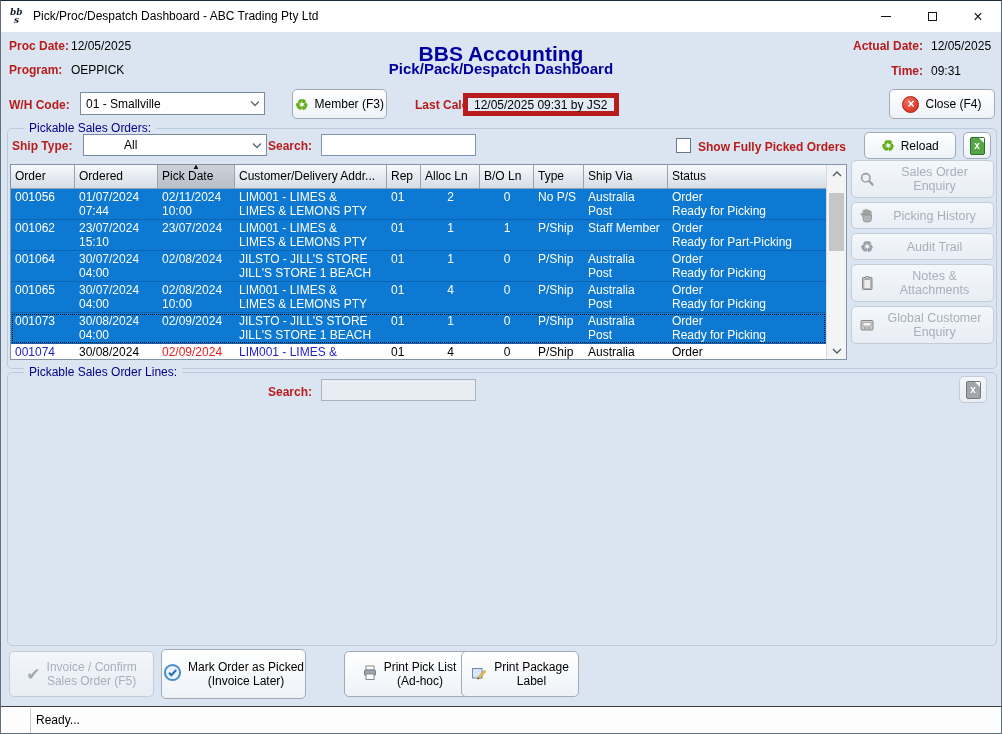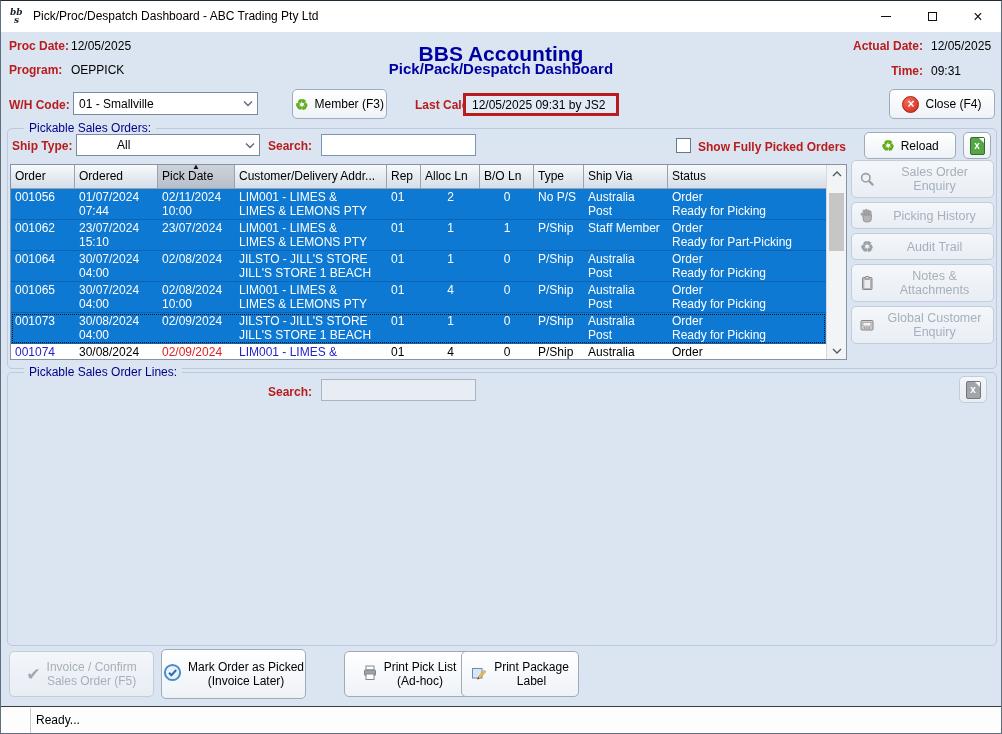--- a/index.html
+++ b/index.html
@@ -27,26 +27,26 @@
   .app-subtitle { position:absolute; left:0; right:0; top:59px; text-align:center;
     font-size:15px; font-weight:bold; color:#0000a0; }
   
   .btn { position:absolute; display:flex; align-items:center; justify-content:center; gap:6px;
     background:linear-gradient(#ffffff,#eef2f7); border:1px solid #9fabb9; border-radius:5px;
     font-size:12px; color:#000; cursor:default; text-align:center; }
   .btn.disabled { background:linear-gradient(#f3f6fa,#e8edf4); border-color:#c3cdd9; color:#a6b0ba; }
   .btn .two { line-height:14px; }
   
   .combo { position:absolute; background:#fff; border:1px solid #7a8aa0; display:flex;
-    align-items:center; font-size:12px; padding-left:5px; }
+    align-items:center; font-size:12px; padding-left:5px;margin-left:7px; }
   .combo .chev { position:absolute; right:4px; top:7px; }
   .tinput { position:absolute; background:#fff; border:1px solid #7a94b8; font-size:12px; padding:0 4px;
     font-family:"Liberation Sans",sans-serif; }
   .tinput.dim { background:#e8edf3; border-color:#a8b4c2; }
-  .field { position:absolute; border:3px solid #b91c1c; background:#e2eaf4; font-size:12px;
+  .field { position:absolute; border:5px solid #b91c1c; background:#e2eaf4; font-size:12px;
     display:flex; align-items:center; padding-left:6px; }
   
   .group { position:absolute; border:1px solid #bccadd; border-radius:5px; }
   .group .gtitle { position:absolute; top:-8px; left:16px; background:#dbe5f1; padding:0 5px;
     font-size:12px; color:#00008b; }
   
   .cbox { position:absolute; width:15px; height:15px; background:#fff; border:1px solid #68788c; }
   
   .table { position:absolute; background:#fff; border:1px solid #8494a4; overflow:hidden; }
   .thead { position:absolute; left:0; top:0; right:20px; height:24px; display:grid;

